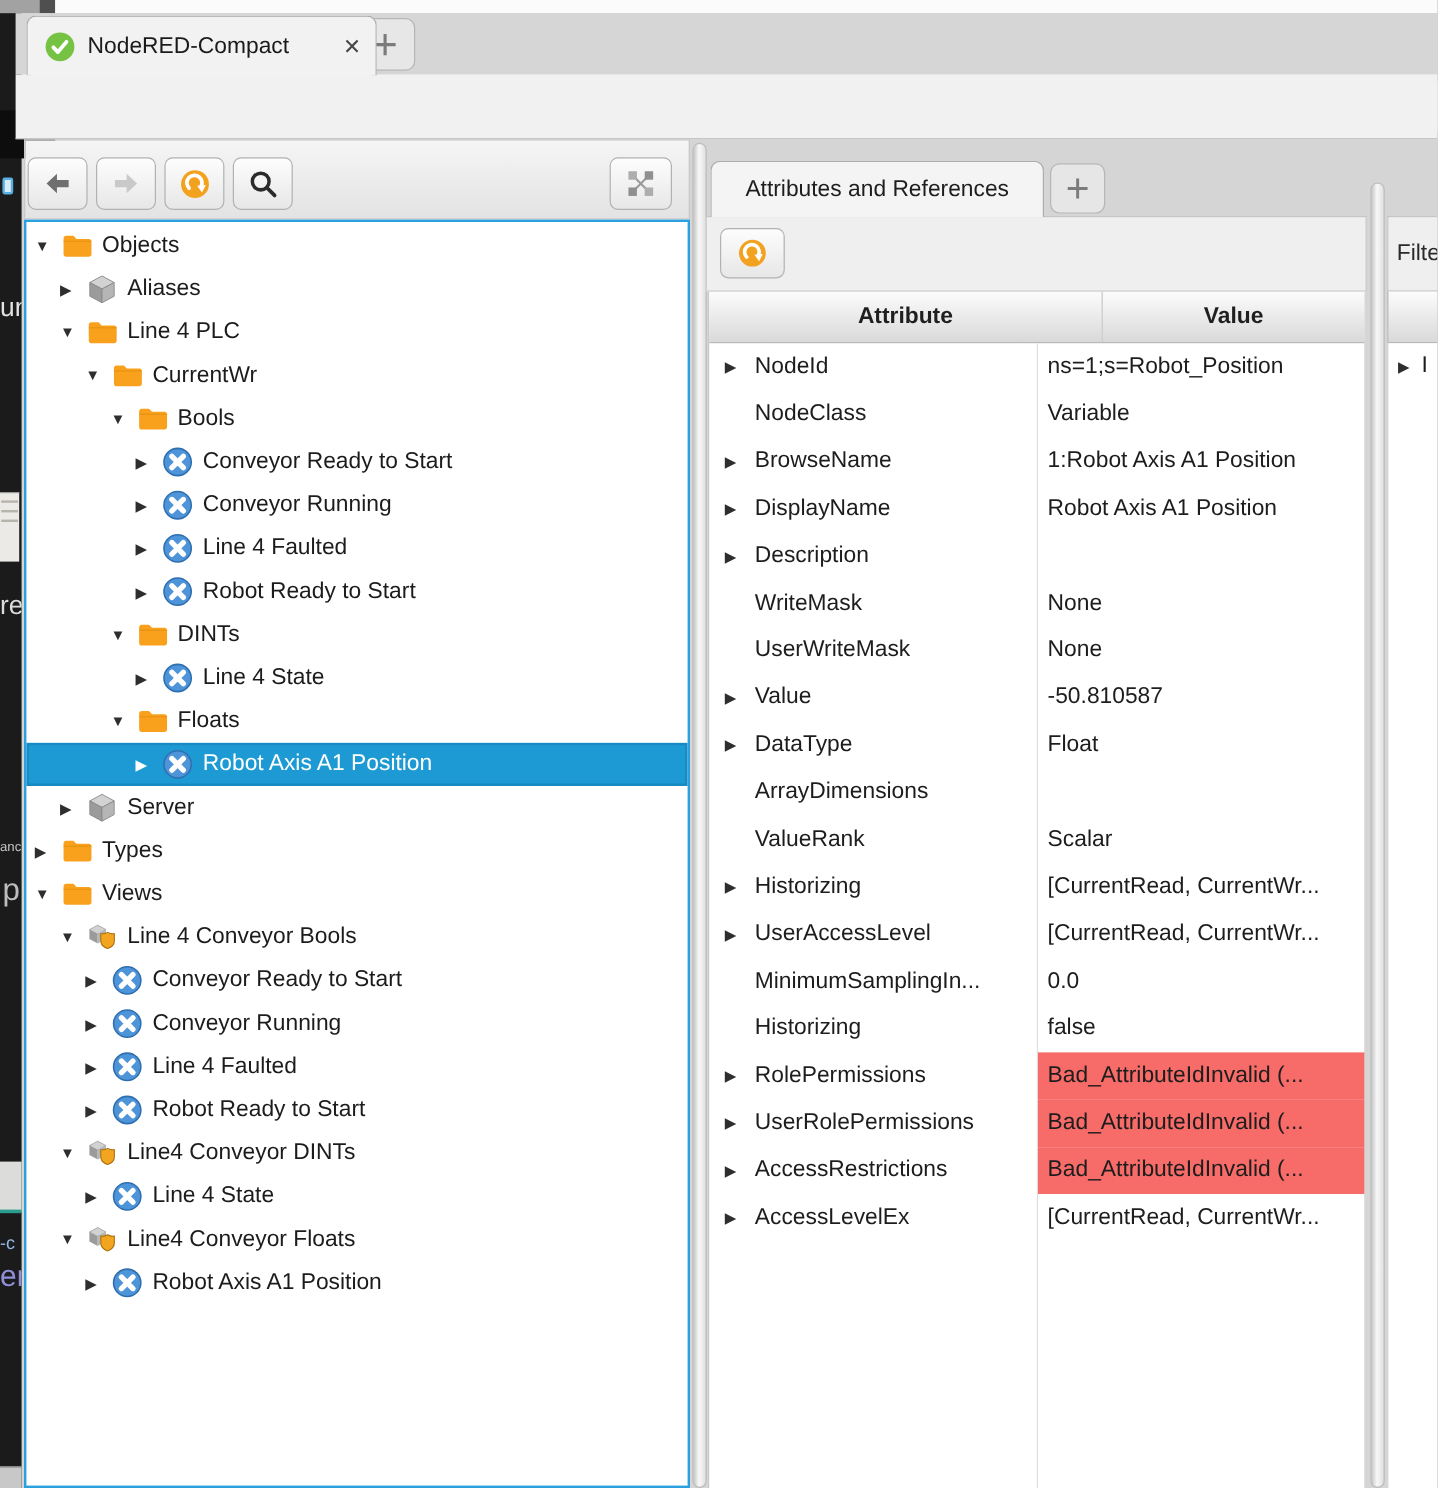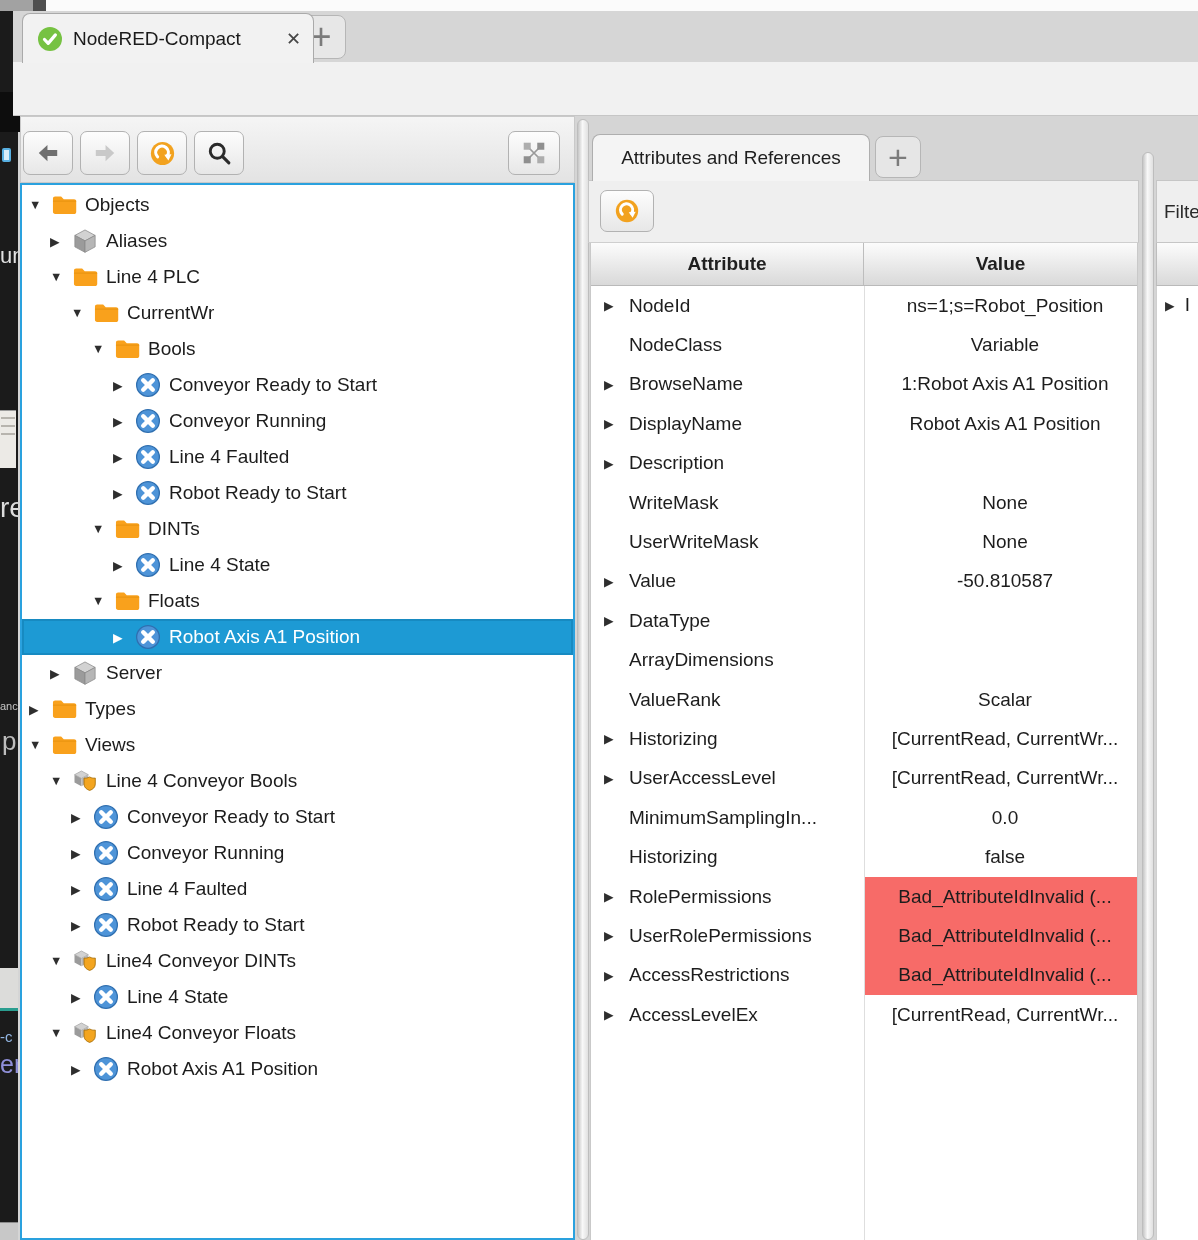--- a/index.html
+++ b/index.html
@@ -80,29 +80,29 @@
     font-size:34px; font-weight:200; color:#7b7b7b; line-height:1; }
   .r-strip { left:588px; top:180px; width:551px; height:63px; background:#efefef;
     border:1px solid #c6c6c6; border-bottom:1px solid #cfcfcf; z-index:2; }
   .r-refresh { left:600px; top:190px; width:54px; height:42px; z-index:4; }
 
   .attr-table { left:590px; top:243px; width:548px; height:997px; background:#ffffff;
     border-left:1px solid #c9c9c9; border-right:1px solid #c9c9c9; }
   .thead { display:flex; height:43px; }
   .th { background:linear-gradient(#fcfcfc,#d9d9d9); border-bottom:1px solid #b9b9b9;
     display:flex; align-items:center; justify-content:center; font-size:19px; font-weight:bold; color:#1f1f1f; }
-  .th.c1 { width:273px; border-right:1px solid #bdbdbd; }
+  .th.c1 { width:328px; border-right:1px solid #bdbdbd; }
   .th.c2 { flex:1; }
   .col-line { position:absolute; left:273px; top:43px; width:1px; height:954px; background:#dedede; }
   .tbody { position:relative; }
   .arow { height:39.4px; display:flex; align-items:center; font-size:19px; color:#1d1d1d; position:relative; }
   .arow .cell { height:100%; display:flex; align-items:center; white-space:nowrap; overflow:hidden; }
   .arow .name { width:273px; flex:0 0 273px; padding-left:13px; }
   .arow .name .xarrow { width:25px; flex:0 0 25px; font-size:12.5px; color:#2e2e2e; }
-  .arow .value { flex:1; margin-left:1px; padding-left:8px;justify-content:center; }
+  .arow .value { flex:1; margin-left:1px; padding-left:8px; }
   .arow.err-true .value { background:#f76b68; }
 
   
   .f-strip { left:1156px; top:180px; width:42px; height:63px; background:#efefef;
     border:1px solid #c6c6c6; border-right:none; display:flex; align-items:center; padding-left:7px;
     font-size:19px; color:#2a2a2a; overflow:hidden; white-space:nowrap; }
   .f-head { left:1156px; top:243px; width:42px; height:43px; background:linear-gradient(#fcfcfc,#d9d9d9);
     border-left:1px solid #bdbdbd; border-bottom:1px solid #b9b9b9; }
   .f-body { left:1156px; top:286px; width:42px; height:954px; background:#ffffff; border-left:1px solid #cfcfcf; }
   .f-row { position:absolute; left:8px; top:8px; display:flex; align-items:center; font-size:19px; color:#1d1d1d; }
@@ -117,21 +117,21 @@
   <div class="abs bg-notch-a"></div>
   <div class="abs bg-notch-b"></div>
   <div class="abs bg-notch-dark"></div>
   <div class="abs bg-pencil"></div>
   <div class="abs bg-frag" style="left:0;top:243px;width:18px;font-size:22px;">un</div>
   <div class="abs bg-lightbox">
       <i></i>
       <i></i>
       <i></i>
     </div>
-  <div class="abs bg-frag" style="left:0;top:492px;width:18px;font-size:28px;color:#dcdcdc;">re</div>
+  <div class="abs bg-frag" style="left:0;top:492px;width:18px;font-size:22px;color:#dcdcdc;">re</div>
   <div class="abs bg-frag" style="left:0;top:700px;width:18px;font-size:11px;color:#c4c4c4;">anc</div>
   <div class="abs bg-frag" style="left:2px;top:726px;width:16px;font-size:26px;color:#bdbdbd;">p</div>
   <div class="abs bg-block2"></div>
   <div class="abs bg-teal"></div>
   <div class="abs bg-frag" style="left:0;top:1028px;width:18px;font-size:15px;color:#93b7e4;">-c</div>
   <div class="abs bg-frag" style="left:0;top:1050px;width:18px;font-size:25px;color:#8f8fd8;">er</div>
   <div class="abs bg-bottom"></div>
 
   <div class="abs topstrip"></div>
   <div class="abs tabbar"></div>
@@ -686,20 +686,23 @@
           <div class="cell value">
             <span>-50.810587</span>
           </div>
         </div>
 
         <div class="arow">
           <div class="cell name">
             <span class="xarrow">▶</span>
             <span>DataType</span>
           </div>
+          <div class="cell value">
+            <span>Float</span>
+          </div>
         </div>
 
         <div class="arow">
           <div class="cell name">
             <span class="xarrow"></span>
             <span>ArrayDimensions</span>
           </div>
           <div class="cell value">
             <span></span>
           </div>

